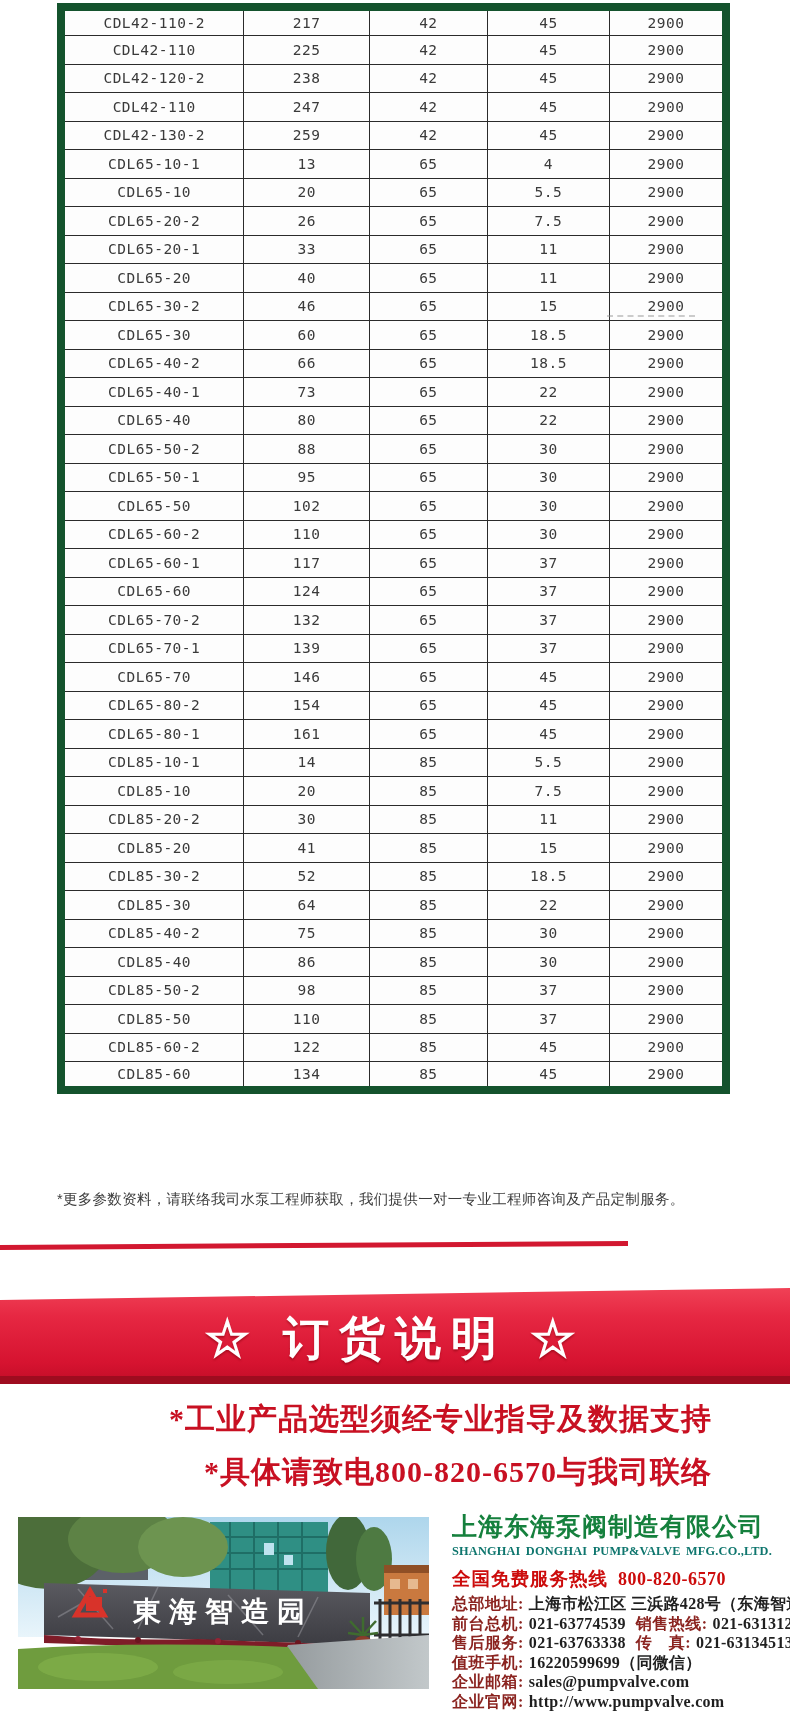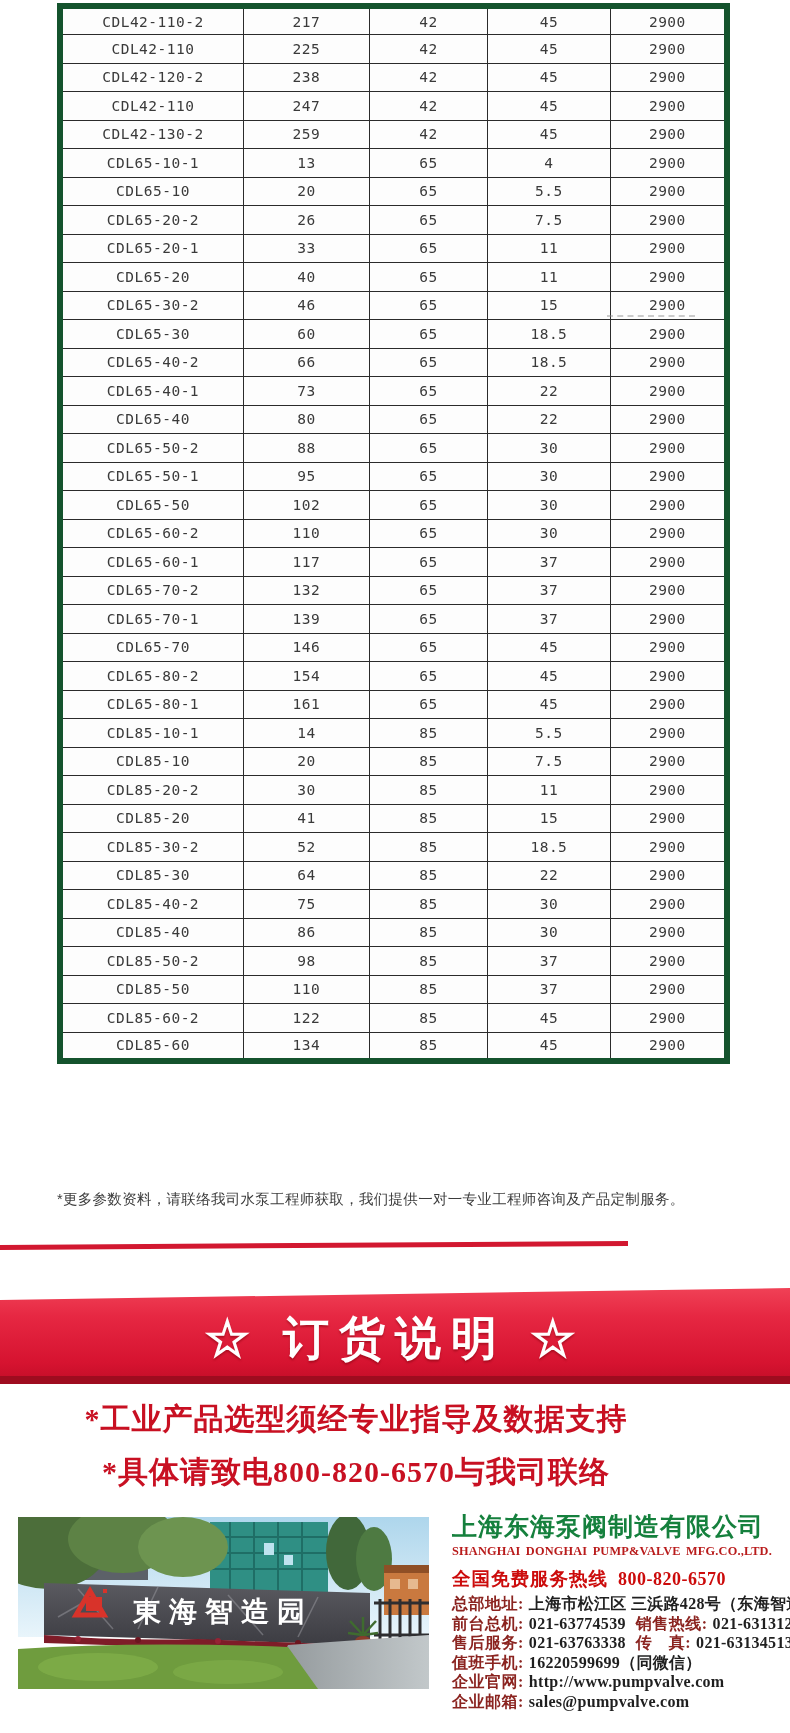--- a/index.html
+++ b/index.html
@@ -6,21 +6,21 @@
   body { background:#ffffff; font-family:"Liberation Sans", sans-serif; }
   .page { position:relative; width:790px; height:1733px; background:#ffffff; overflow:hidden; }
 
   
   .spec-table { position:absolute; left:57px; top:3px; width:673px; border-collapse:collapse; table-layout:fixed; }
   .spec-table td {
     border:1px solid #2b2b2b; height:28.5px; text-align:center; vertical-align:middle;
     font-family:"DejaVu Sans Mono", monospace; font-size:14.5px; color:#3a3a3a;
     letter-spacing:0.5px; background:#fdfdfd;
   }
-  .spec-table { border:6px solid #14532d; }
+  .spec-table { border:8px solid #14532d; }
 
   .faint-watermark { position:absolute; left:607px; top:315px; width:88px; height:0;
     border-top:2px dashed rgba(140,140,140,.55); opacity:.8; }
 
   
   .note { position:absolute; left:57px; top:1190px; width:680px;
     font-size:14.5px; color:#3c3c3c; letter-spacing:0.3px; }
 
   
   .banner-strip { position:absolute; left:0; top:1243px; width:628px; height:5px;
@@ -29,31 +29,31 @@
     background:linear-gradient(180deg,#f04156 0%, #e62742 30%, #d61330 78%, #c10d27 100%);
     clip-path:polygon(0 12px, 100% 0, 100% 100%, 0 100%);
     display:flex; align-items:center; justify-content:center;
   }
   .banner::after { content:""; position:absolute; left:0; bottom:0; width:100%; height:8px;
     background:#9e0c1f; }
   .banner-title { color:#ffffff; font-size:46px; font-weight:bold; letter-spacing:10px;
     text-shadow:0 2px 2px rgba(120,0,10,.45); padding-top:6px; }
 
   
-  .slogan { position:absolute; left:0; top:1392px; width:712px; text-align:center;
+  .slogan { position:absolute; left:0; top:1392px; width:712px; text-align:right;
     font-family:"Liberation Serif", serif; font-weight:bold; color:#c81022;
     font-size:30px; line-height:53px; letter-spacing:1px; }
 
   
   .photo { position:absolute; left:18px; top:1517px; width:411px; height:172px; display:block; }
 
   .company { position:absolute; left:452px; top:1512px; width:332px; }
   .company-cn { font-size:25px; font-weight:bold; color:#15803d; letter-spacing:1px; line-height:28px; }
   .company-en { margin-top:4px; font-family:"Liberation Serif", serif; font-weight:bold;
-    font-size:12.3px; color:#b91c1c; letter-spacing:0.2px; word-spacing:2px; }
+    font-size:12.3px; color:#0f766e; letter-spacing:0.2px; word-spacing:2px; }
   .hotline { margin-top:7px; font-family:"Liberation Serif", serif; font-weight:bold; color:#cc0b0b; }
   .hotline .hl-label { font-size:18.5px; letter-spacing:1px; }
   .hotline .hl-number { font-size:18px; letter-spacing:0.5px; margin-left:6px; }
   .contacts { margin-top:3px; font-family:"Liberation Serif", serif; font-weight:bold; font-size:16px; }
   .contacts .c-line { line-height:19.5px; white-space:nowrap; }
   .contacts .c-label { color:#8b2420; margin-right:5px; letter-spacing:0.5px; }
   .contacts .c-value { color:#1f1f1f; margin-right:10px; letter-spacing:0.3px; }
 </style>
 </head>
 <body>
@@ -198,20 +198,27 @@
         <tr>
           <td>CDL65-60-2</td>
           <td>110</td>
           <td>65</td>
           <td>30</td>
           <td>2900</td>
         </tr>
         <tr>
           <td>CDL65-60-1</td>
           <td>117</td>
+          <td>65</td>
+          <td>37</td>
+          <td>2900</td>
+        </tr>
+        <tr>
+          <td>CDL65-60</td>
+          <td>124</td>
           <td>65</td>
           <td>37</td>
           <td>2900</td>
         </tr>
         <tr>
           <td>CDL65-70-2</td>
           <td>132</td>
           <td>65</td>
           <td>37</td>
           <td>2900</td>
@@ -446,18 +453,18 @@
     <div class="company-en">SHANGHAI DONGHAI PUMP&amp;VALVE MFG.CO.,LTD.</div>
     <div class="hotline">
       <span class="hl-label">全国免费服务热线</span>
       <span class="hl-number">800-820-6570</span>
     </div>
     <div class="contacts" id="contacts">
         <div class="c-line"><span class="c-label">总部地址:</span><span class="c-value">上海市松江区 三浜路428号（东海智造园）</span></div>
         <div class="c-line"><span class="c-label">前台总机:</span><span class="c-value">021-63774539</span><span class="c-label">销售热线:</span><span class="c-value">021-63131230</span></div>
         <div class="c-line"><span class="c-label">售后服务:</span><span class="c-value">021-63763338</span><span class="c-label">传　真:</span><span class="c-value">021-63134513</span></div>
         <div class="c-line"><span class="c-label">值班手机:</span><span class="c-value">16220599699（同微信）</span></div>
+        <div class="c-line"><span class="c-label">企业邮箱:</span><span class="c-value">sales@pumpvalve.com</span></div>
         <div class="c-line"><span class="c-label">企业官网:</span><span class="c-value">http://www.pumpvalve.com</span></div>
-        <div class="c-line"><span class="c-label">企业邮箱:</span><span class="c-value">sales@pumpvalve.com</span></div>
       </div>
   </div>
 
 </div>
 
 </body></html>

